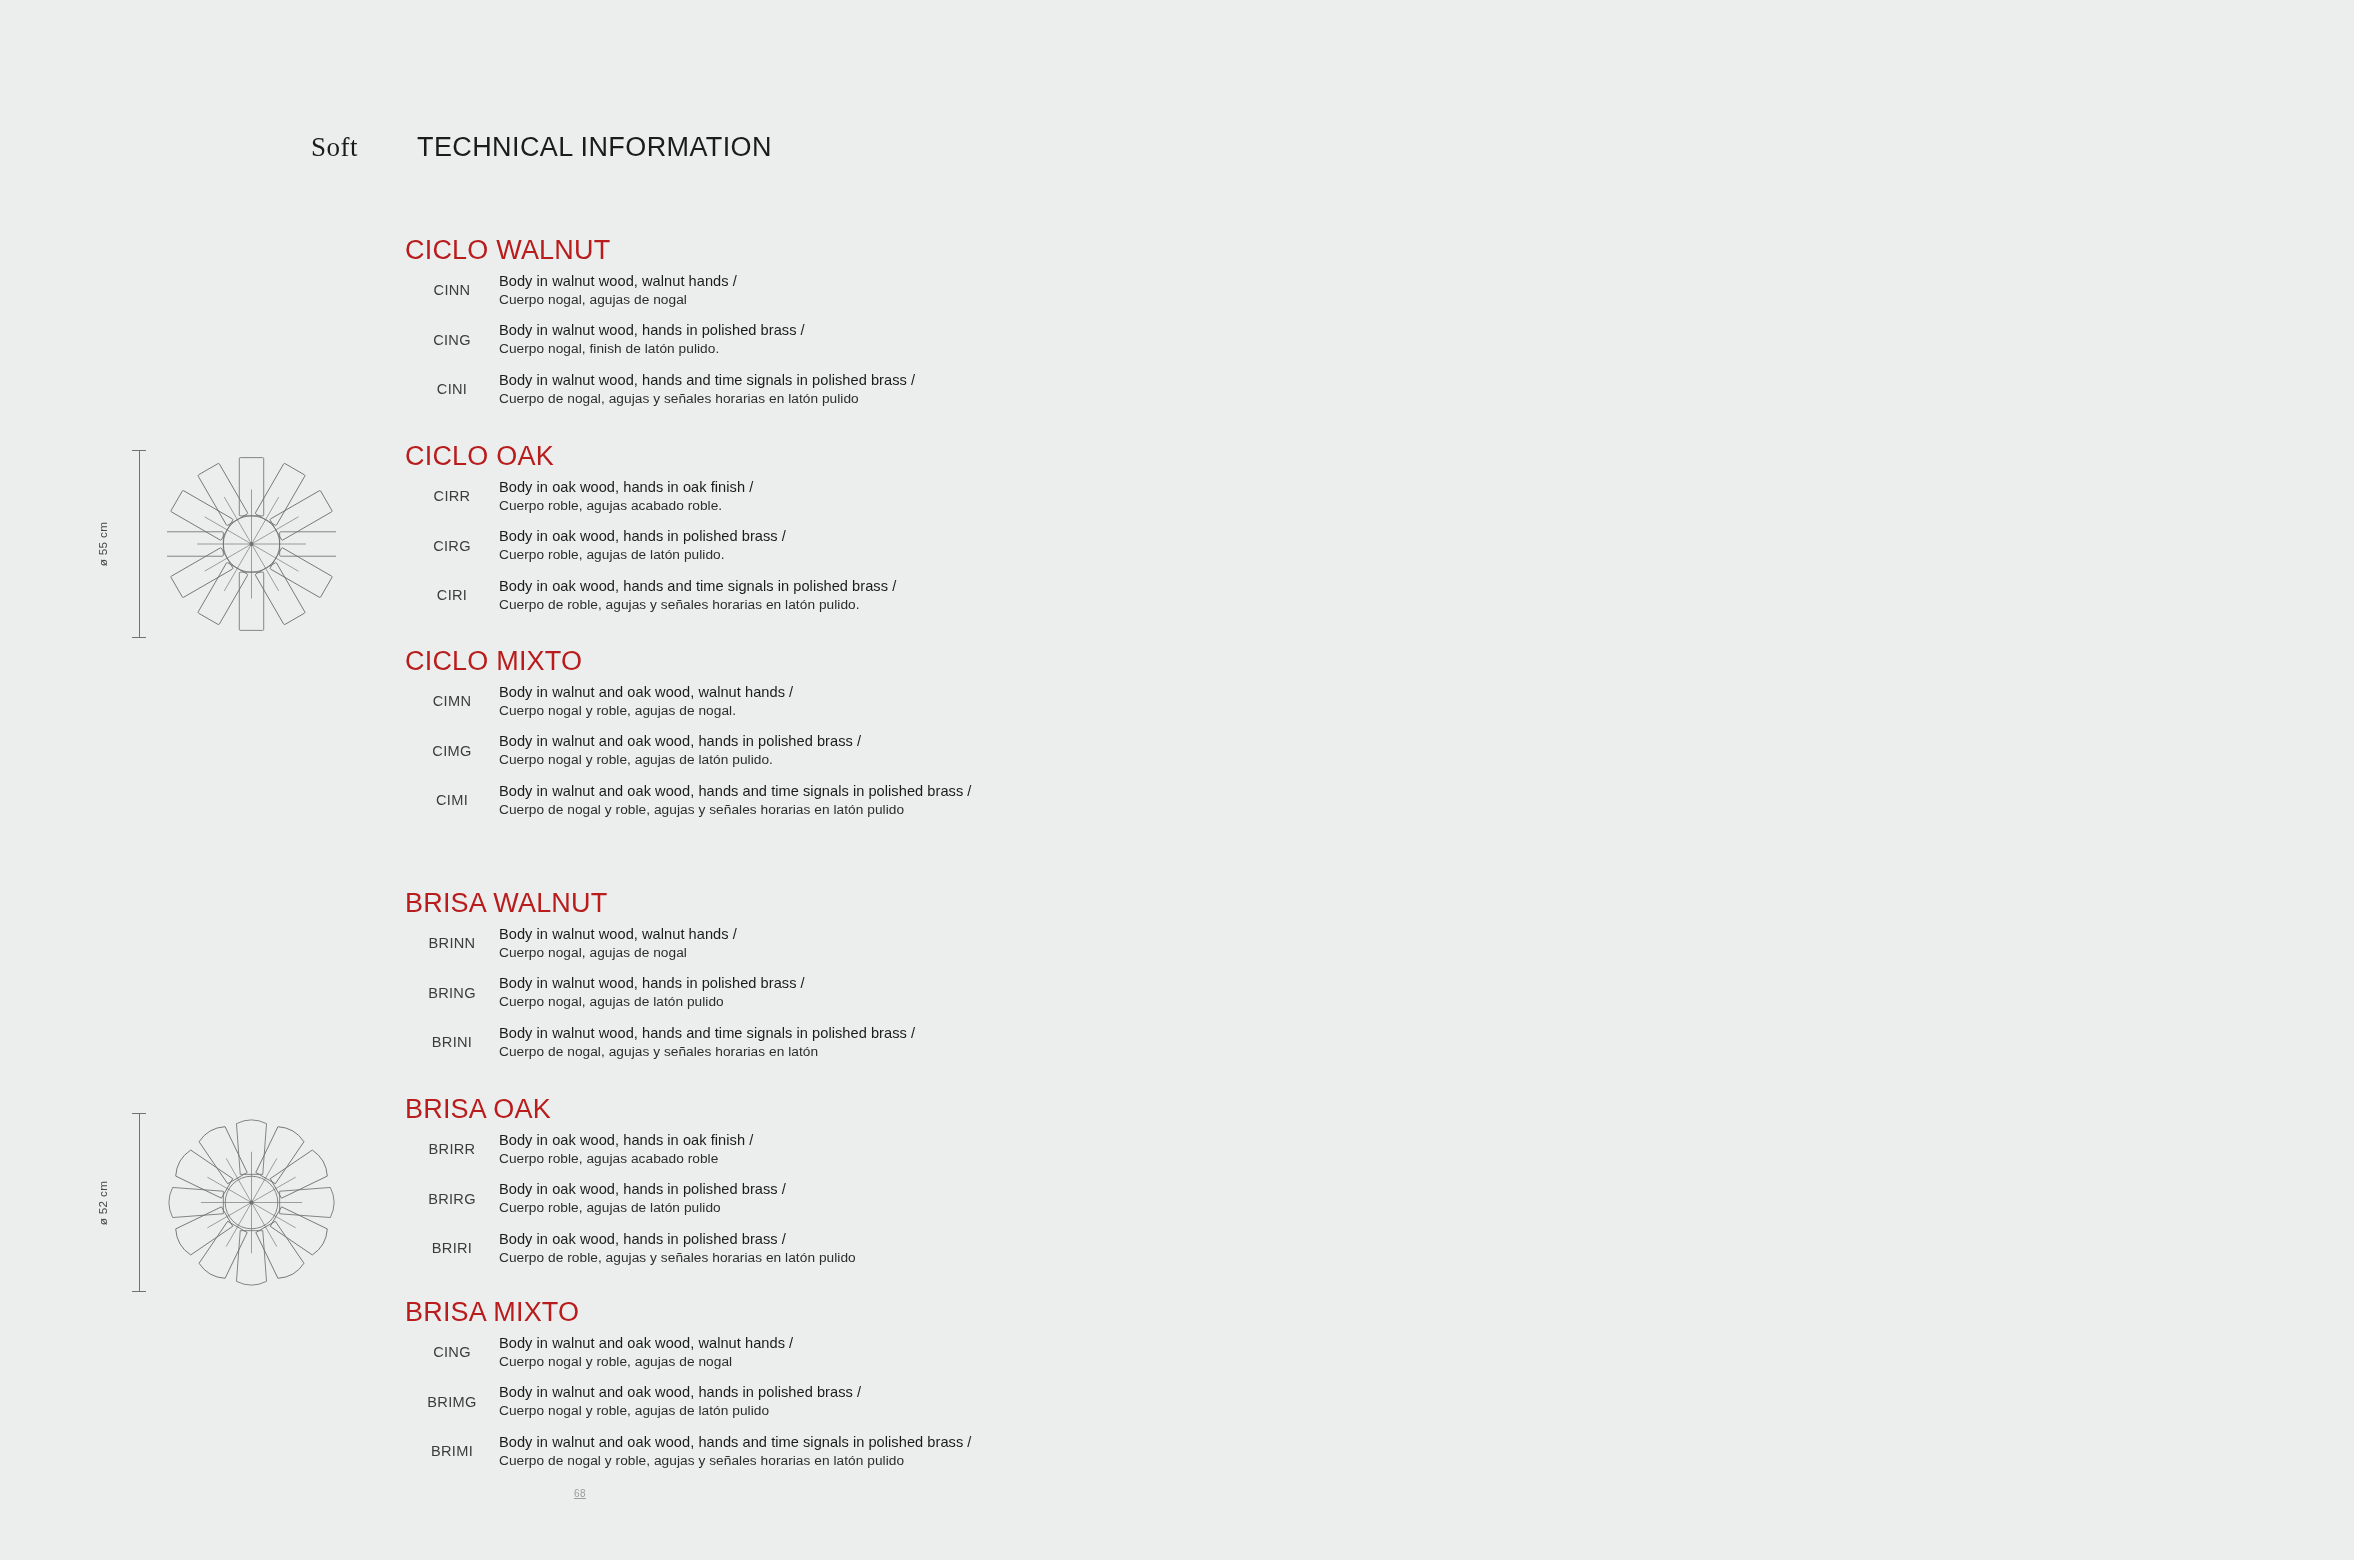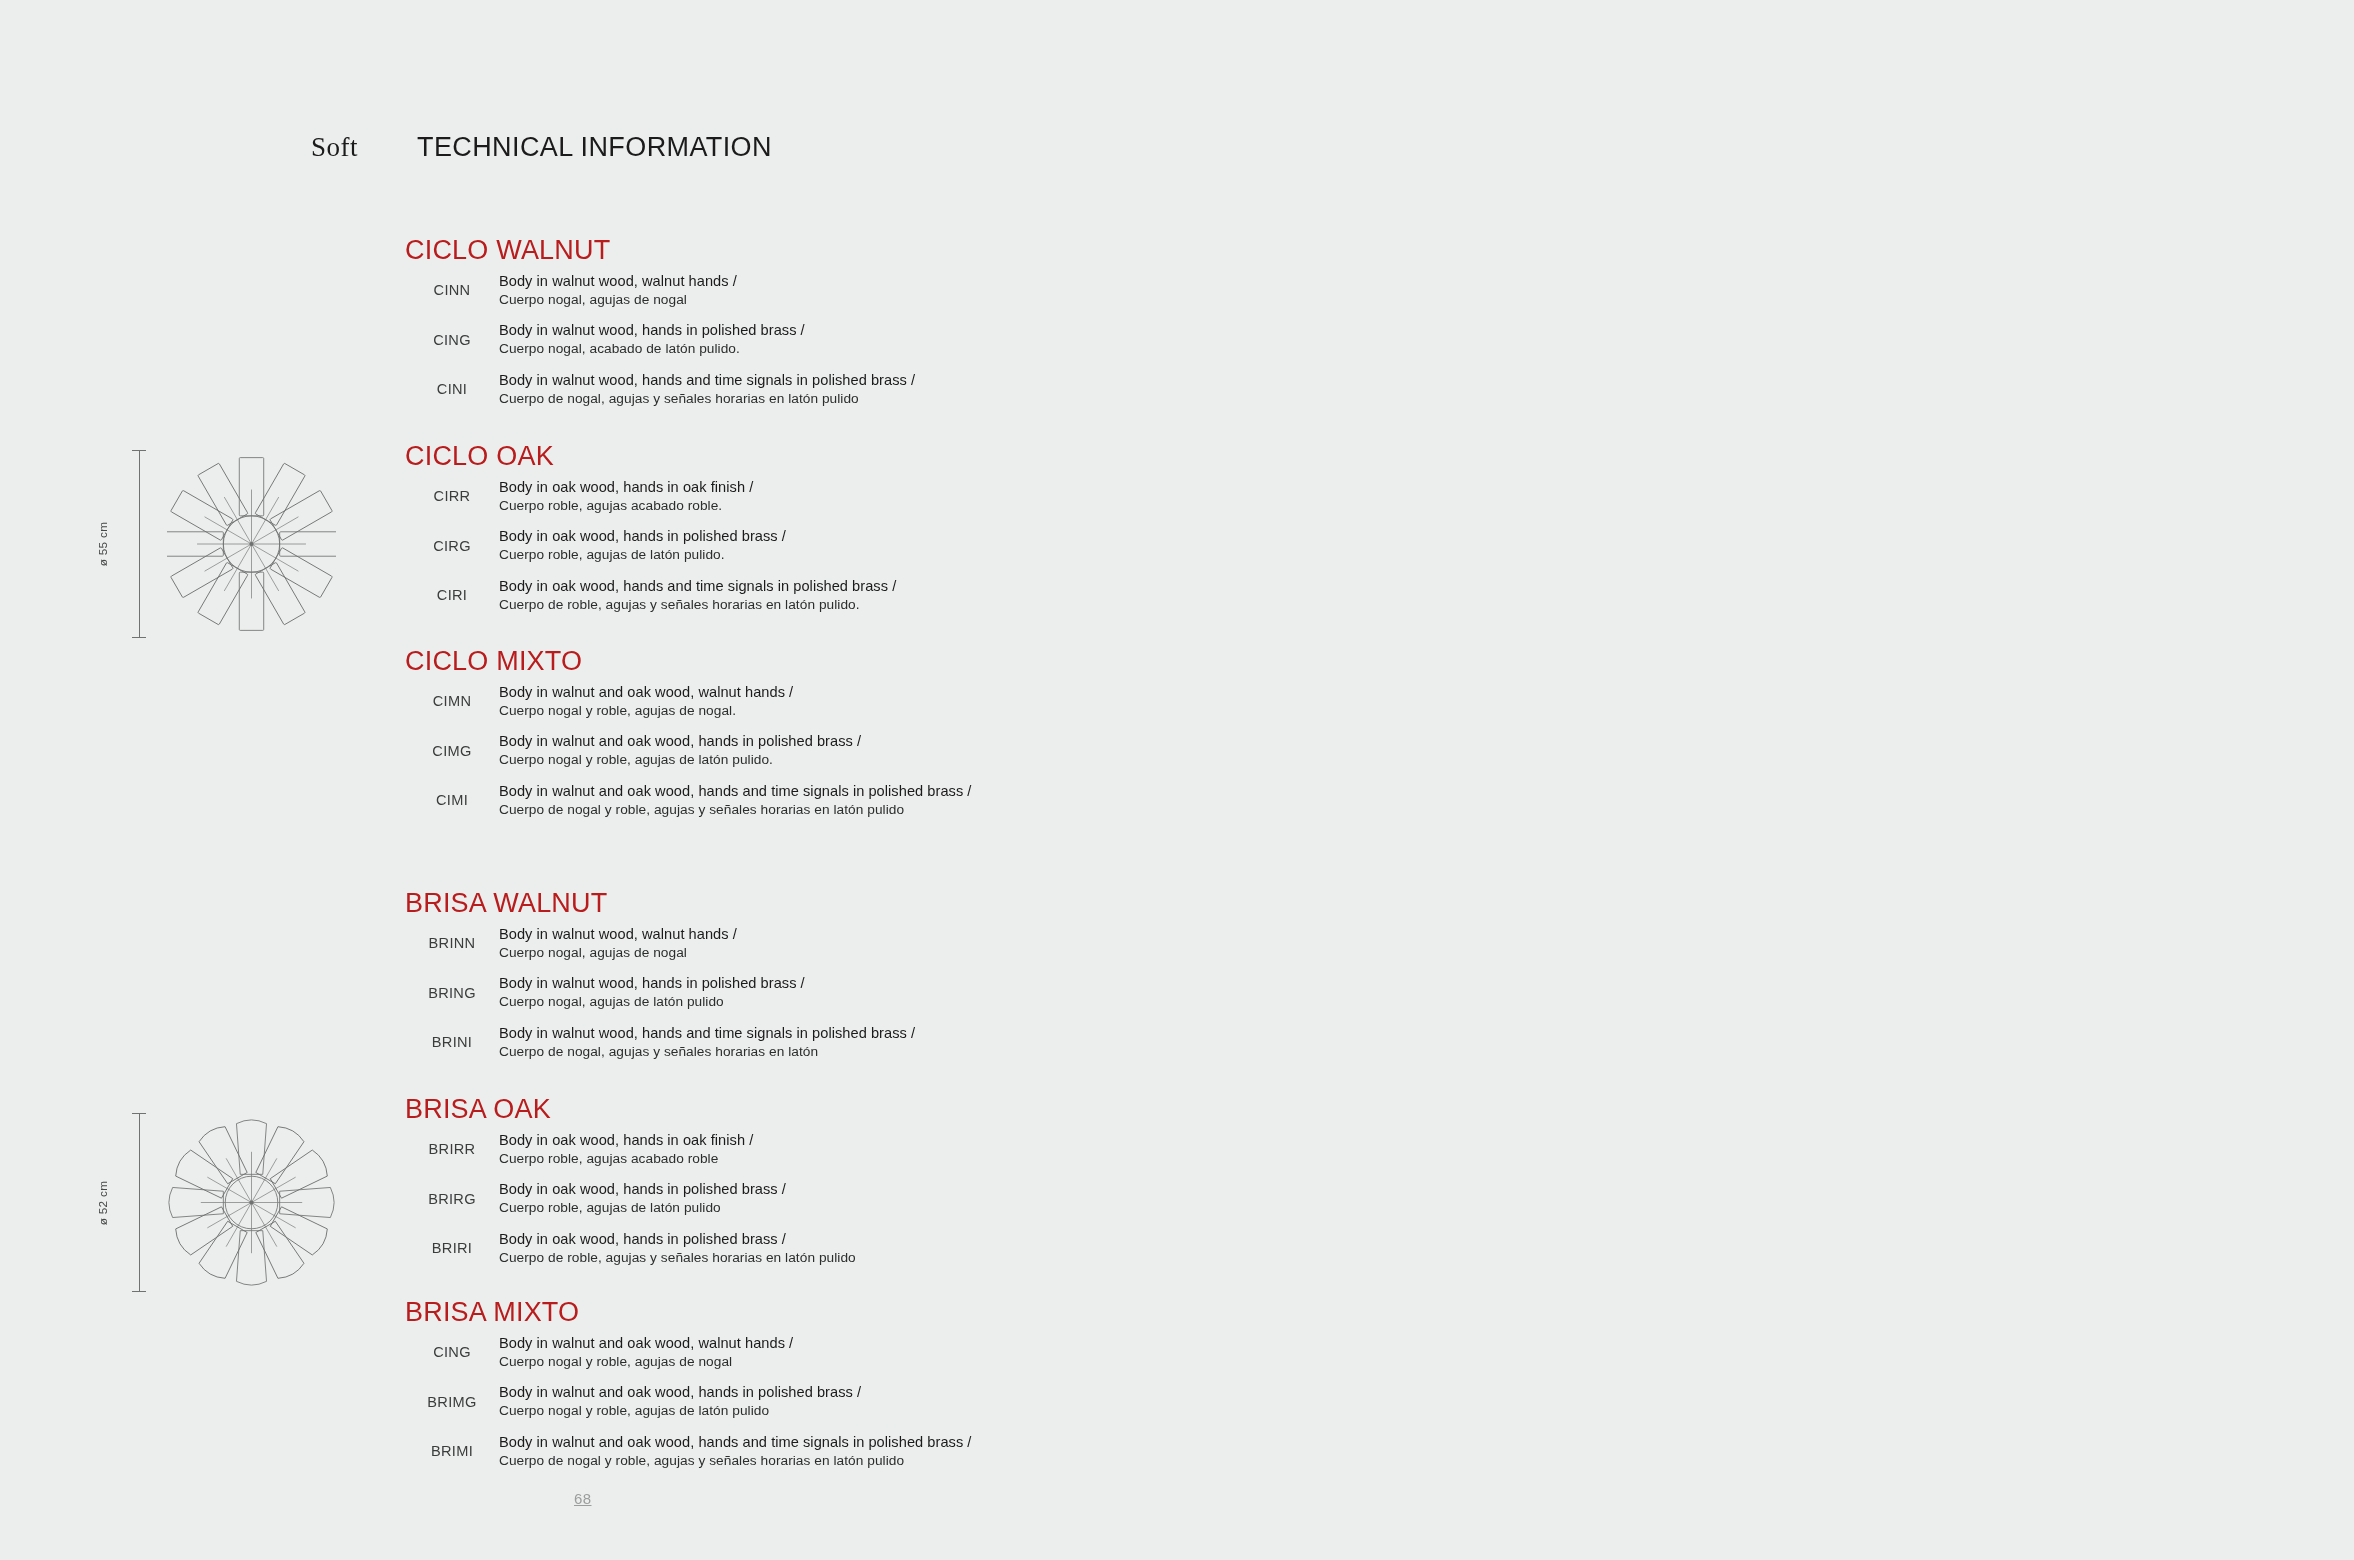--- a/index.html
+++ b/index.html
@@ -39,22 +39,22 @@
     color: #1b1b1b;
   }
   .header-title {
     font-size: 27px;
     letter-spacing: 0.4px;
     color: #1b1b1b;
     font-weight: 400;
   }
   .page-number {
     position: absolute;
-    bottom: 53px;
-    font-size: 15px;
+    bottom: 61px;
+    font-size: 10px;
     color: #9a9d9c;
     letter-spacing: 0.4px;
     text-decoration: underline;
   }
 
   
   .page-left .page-header { left: 311px; }
   .page-left .brand { margin-right: 59px; }
   .page-left .page-number { left: 574px; }
 
@@ -300,21 +300,21 @@
           <div class="code">CINN</div>
           <div class="desc">
             <div class="en">Body in walnut wood, walnut hands /</div>
             <div class="es">Cuerpo nogal, agujas de nogal</div>
           </div>
         </div>
         <div class="row">
           <div class="code">CING</div>
           <div class="desc">
             <div class="en">Body in walnut wood, hands in polished brass /</div>
-            <div class="es">Cuerpo nogal, acabado de latón pulido.</div>
+            <div class="es">Cuerpo nogal, finish de latón pulido.</div>
           </div>
         </div>
         <div class="row">
           <div class="code">CINI</div>
           <div class="desc">
             <div class="en">Body in walnut wood, hands and time signals in polished brass /</div>
             <div class="es">Cuerpo de nogal, agujas y señales horarias en latón pulido</div>
           </div>
         </div>
       </div>

